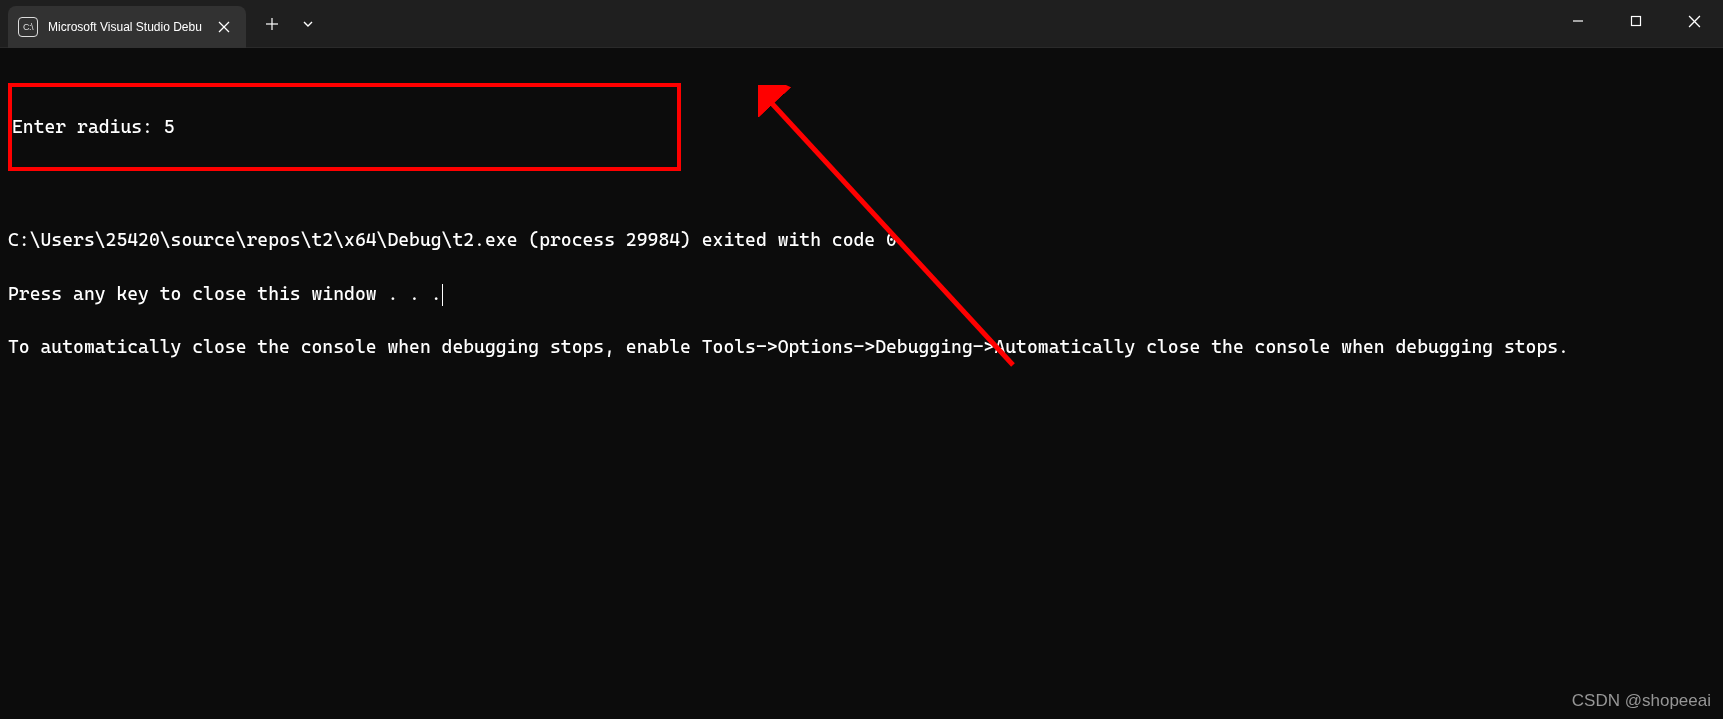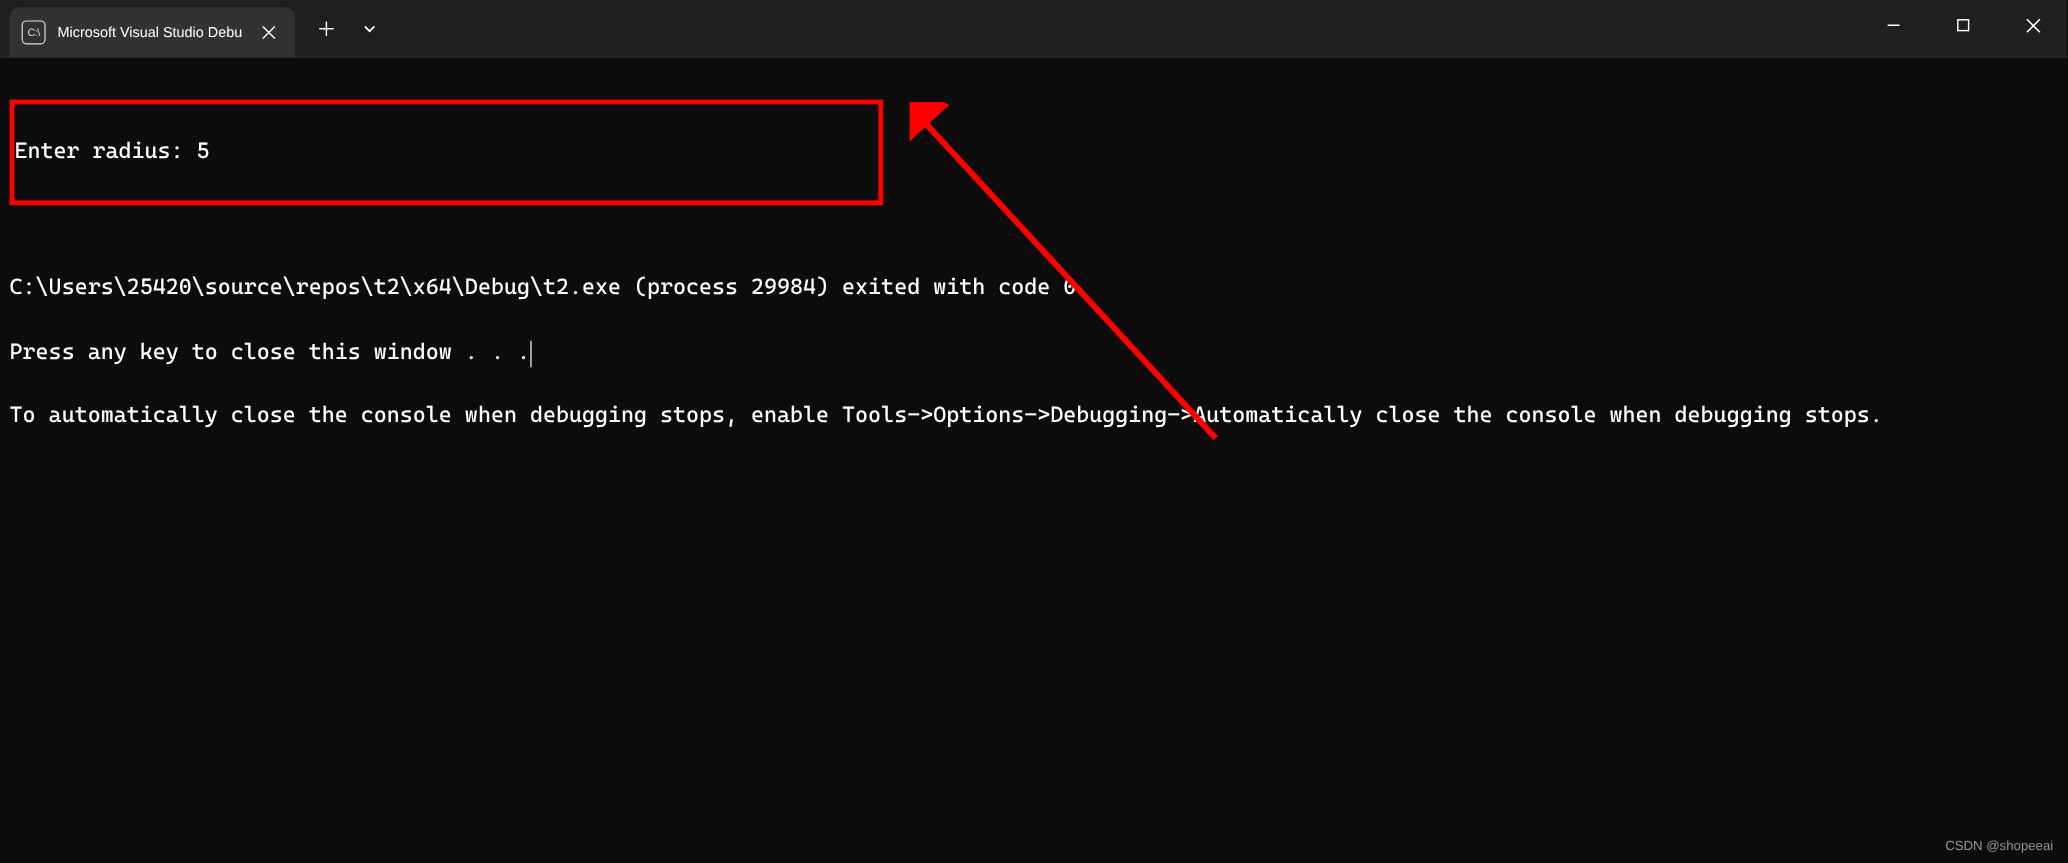--- a/index.html
+++ b/index.html
@@ -117,21 +117,21 @@
       font-size: 18.5px;
       line-height: 1.45;
       font-family: Consolas, 'Cascadia Mono', monospace;
       white-space: pre-wrap;
       position: relative;
     }
     .highlighted-output {
       border: 4px solid #ff0000;
       padding: 0;
       display: inline-block;
-      width: 728px;
+      width: 673px;
       margin-bottom: 2px;
     }
     .highlighted-output .line {
       padding: 0;
     }
     .blank-line {
       height: 27px;
     }
     .cursor-bar {
       display: inline-block;
@@ -139,21 +139,21 @@
       height: 22px;
       background: #ffffff;
       vertical-align: text-bottom;
       margin-bottom: -2px;
     }
     .watermark {
       position: absolute;
       bottom: 8px;
       right: 12px;
       color: #969696;
-      font-size: 11px;
+      font-size: 17px;
       font-family: Arial, sans-serif;
     }
     .arrow-annotation {
       position: absolute;
       top: 85px;
       left: 758px;
       pointer-events: none;
     }
   </style>
 </head>

